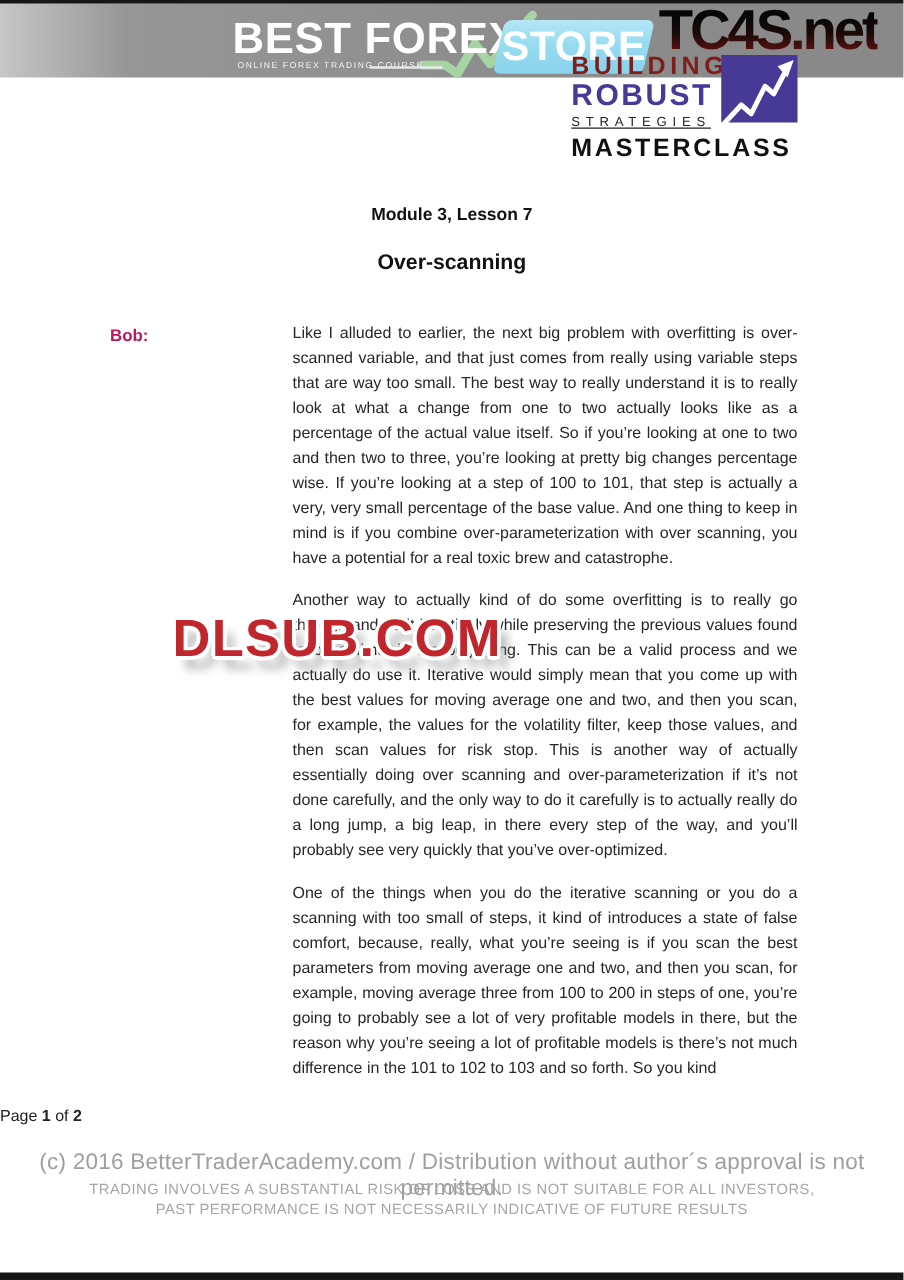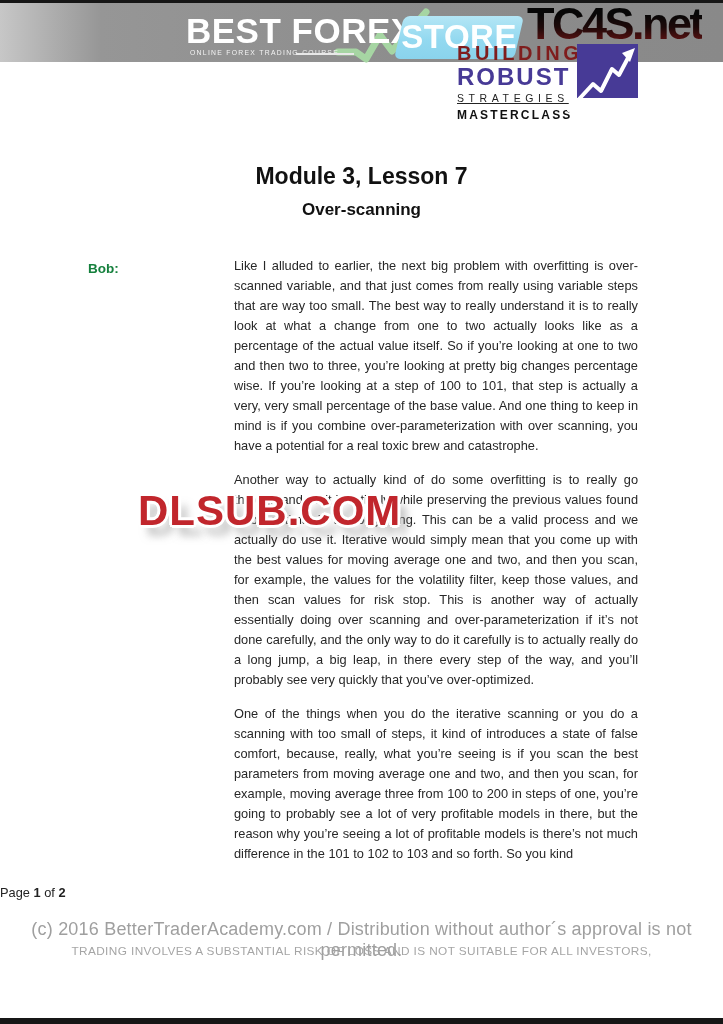--- a/index.html
+++ b/index.html
@@ -51,37 +51,37 @@
     font-size: 45px; font-weight: bold; letter-spacing: -2.5px;
     line-height: 1.05; white-space: nowrap;
     background: linear-gradient(180deg, #070707 30%, #1d0909 58%, #6b1414 95%);
     -webkit-background-clip: text; background-clip: text;
     color: transparent;
   }
   .mc { position: absolute; left: 457px; top: 43px; z-index: 4; }
   .mc-l1 { font-size: 20px; font-weight: bold; letter-spacing: 3.6px; color: #7f1d1d; line-height: 1; }
   .mc-l2 { font-size: 24px; font-weight: bold; letter-spacing: 2px; color: #473a96; line-height: 1; margin-top: 2px; }
   .mc-l3 { font-size: 10.5px; letter-spacing: 4.6px; color: #232323; line-height: 1; margin-top: 4px; text-decoration: underline; }
-  .mc-l4 { font-size: 12px; font-weight: bold; letter-spacing: 2.2px; color: #111111; line-height: 1; margin-top: 5px; white-space: nowrap; }
+  .mc-l4 { font-size: 20px; font-weight: bold; letter-spacing: 2.2px; color: #111111; line-height: 1; margin-top: 5px; white-space: nowrap; }
   .mc-square {
     position: absolute; left: 577px; top: 44px; width: 61px; height: 54px;
     background: #473a96; z-index: 5;
   }
   .mc-square svg { overflow: visible; }
   .doc-title {
     position: absolute; left: 0; right: 0; top: 163px; text-align: center;
-    font-size: 23px; font-weight: bold; color: #111111;
+    font-size: 14px; font-weight: bold; color: #111111;
   }
   .doc-sub {
     position: absolute; left: 0; right: 0; top: 200px; text-align: center;
     font-size: 17px; font-weight: bold; color: #111111;
   }
   .speaker {
     position: absolute; left: 88px; top: 261px;
-    font-size: 13.5px; font-weight: bold; color: #15803d;
+    font-size: 13.5px; font-weight: bold; color: #be185d;
   }
   .paras {
     position: absolute; left: 220px; top: 256px; width: 418px;
     font-size: 12.8px; line-height: 20px; text-align: justify;
     color: #272727;
   }
   .paras p { margin: 0 0 14px 14px; }
   .watermark {
     position: absolute; left: 138px; top: 487px; z-index: 10;
     font-family: Liberation Sans, sans-serif; font-weight: bold;
@@ -174,17 +174,18 @@
   <div class="page-num">
     <span>Page</span>
     <b>1</b>
     <span>of</span>
     <b>2</b>
   </div>
 
   <div class="copyright">(c) 2016 BetterTraderAcademy.com / Distribution without author´s approval is not permitted.</div>
 
   <div class="disc1">TRADING INVOLVES A SUBSTANTIAL RISK OF LOSS AND IS NOT SUITABLE FOR ALL INVESTORS,</div>
+  <div class="disc2">PAST PERFORMANCE IS NOT NECESSARILY INDICATIVE OF FUTURE RESULTS</div>
 
 
   <div class="bottom-bar"></div>
 
 </div>
 
 </body></html>

